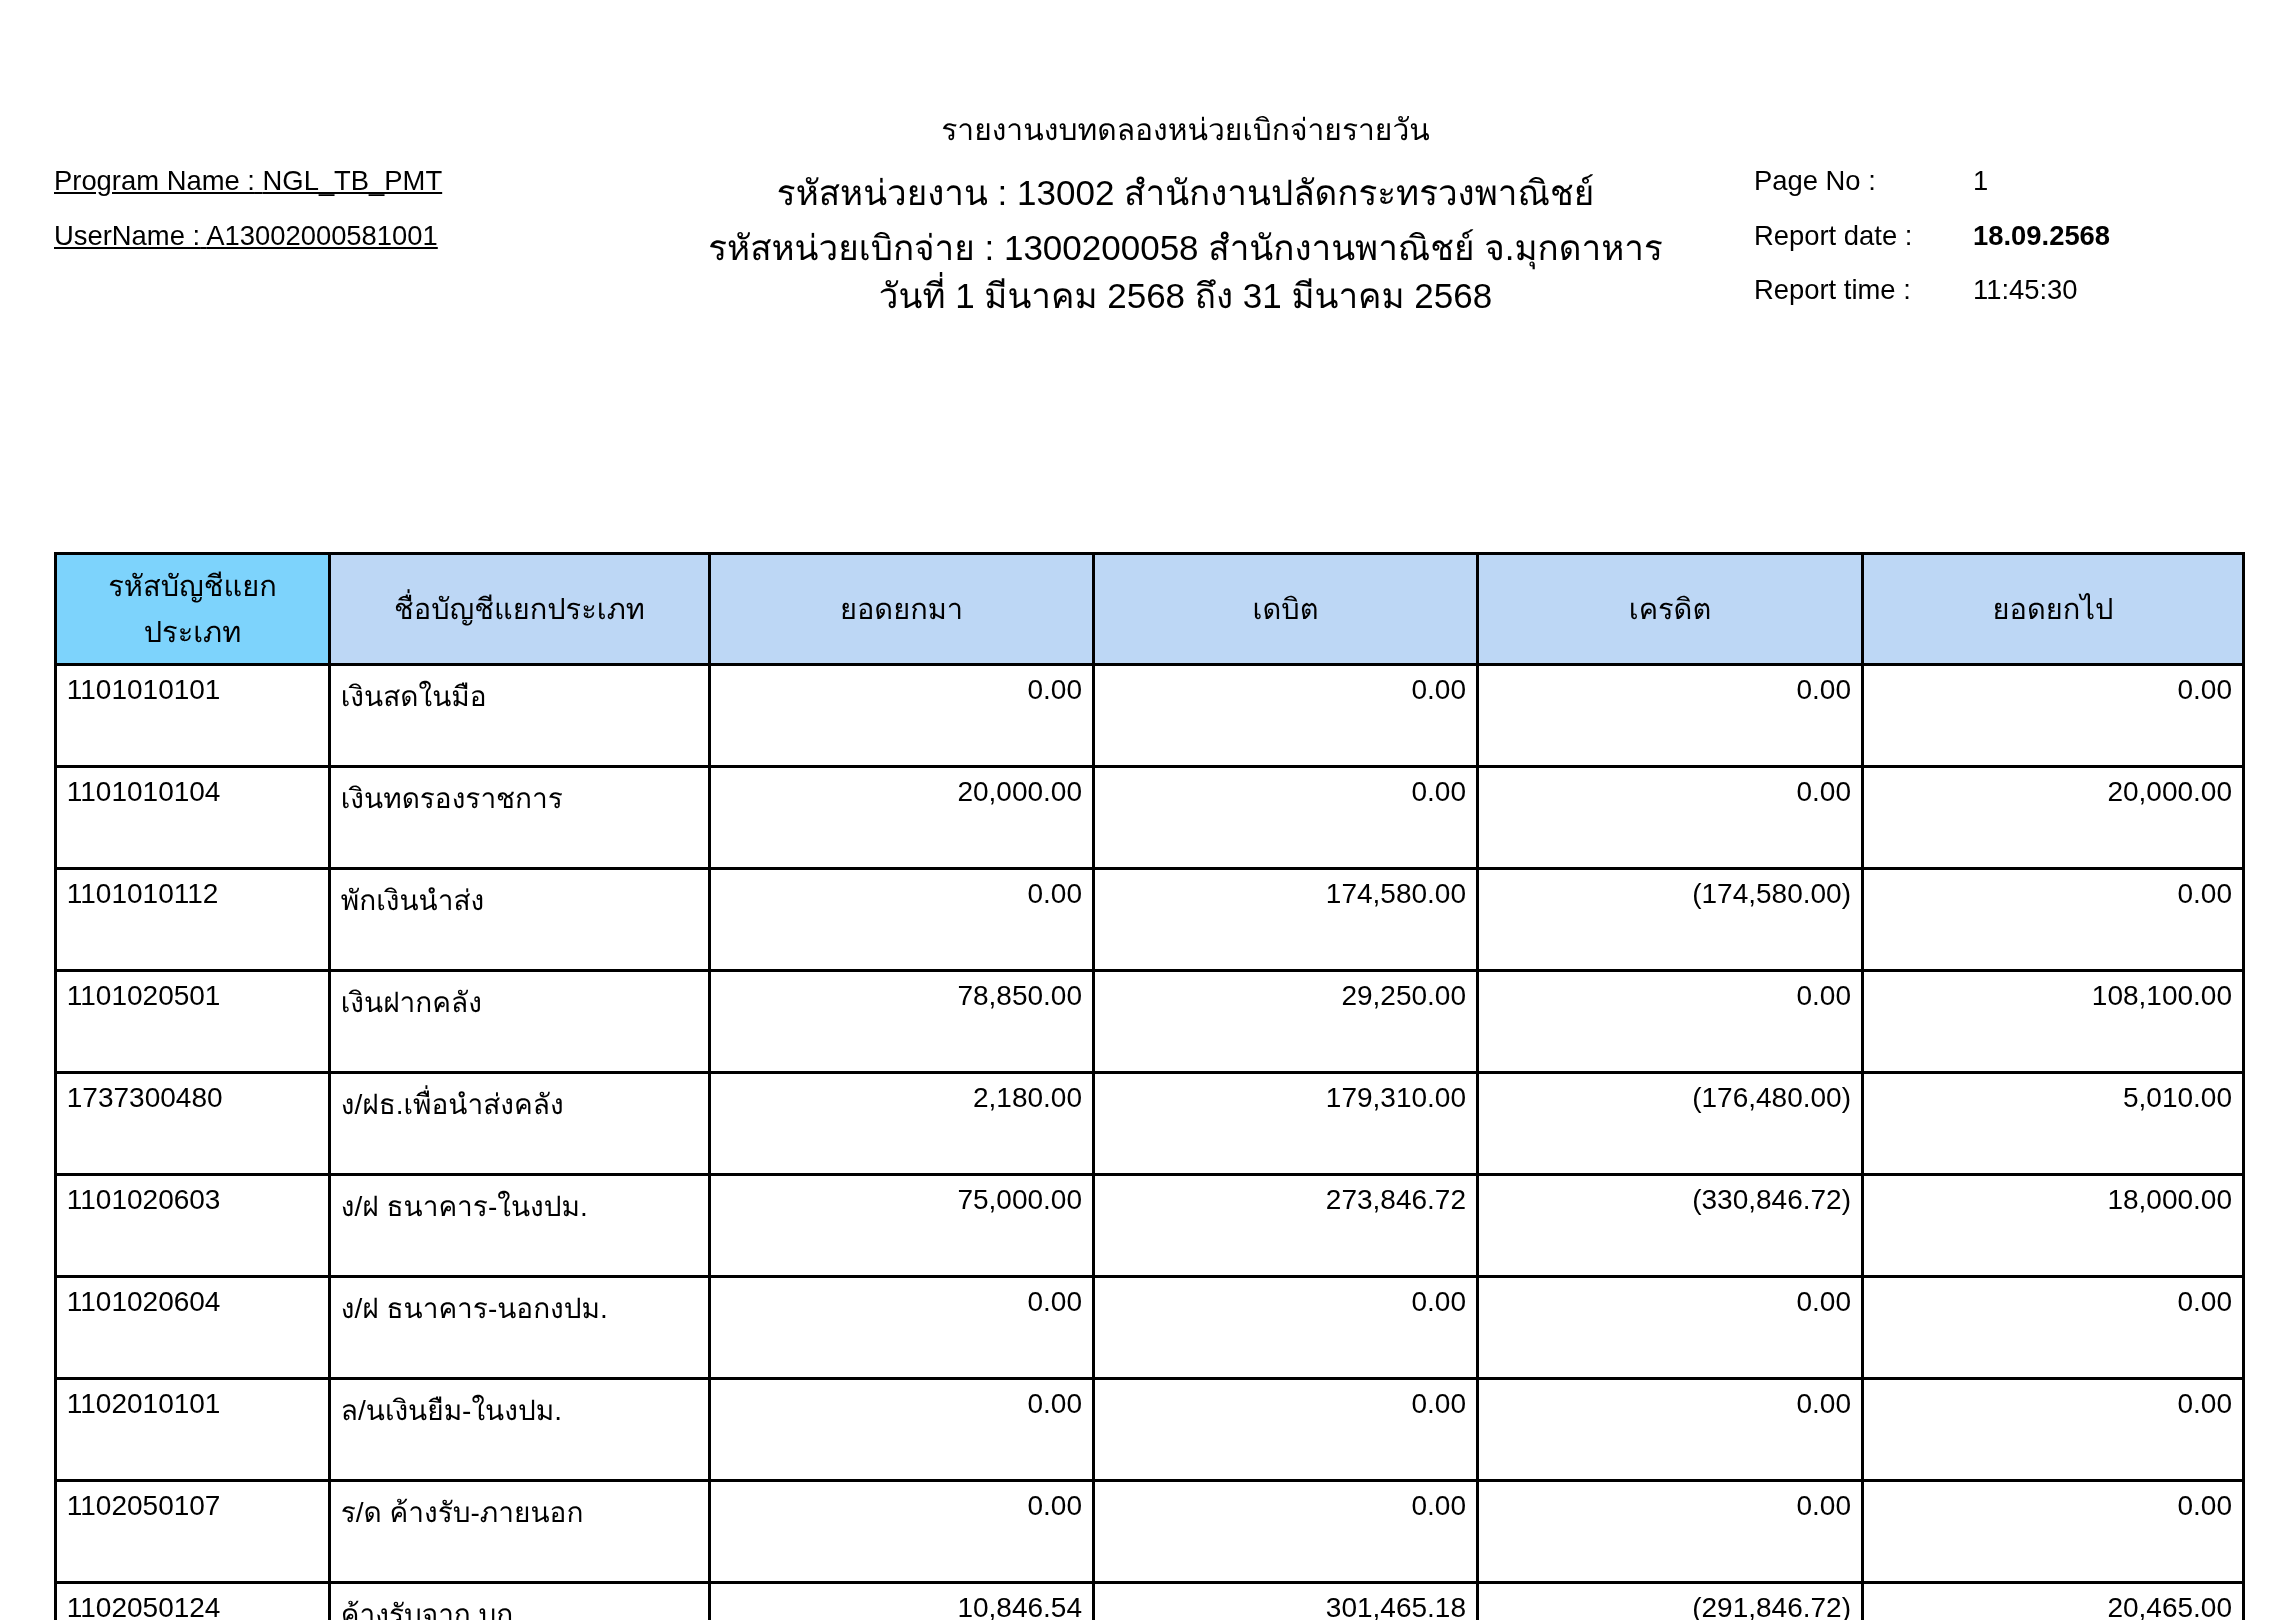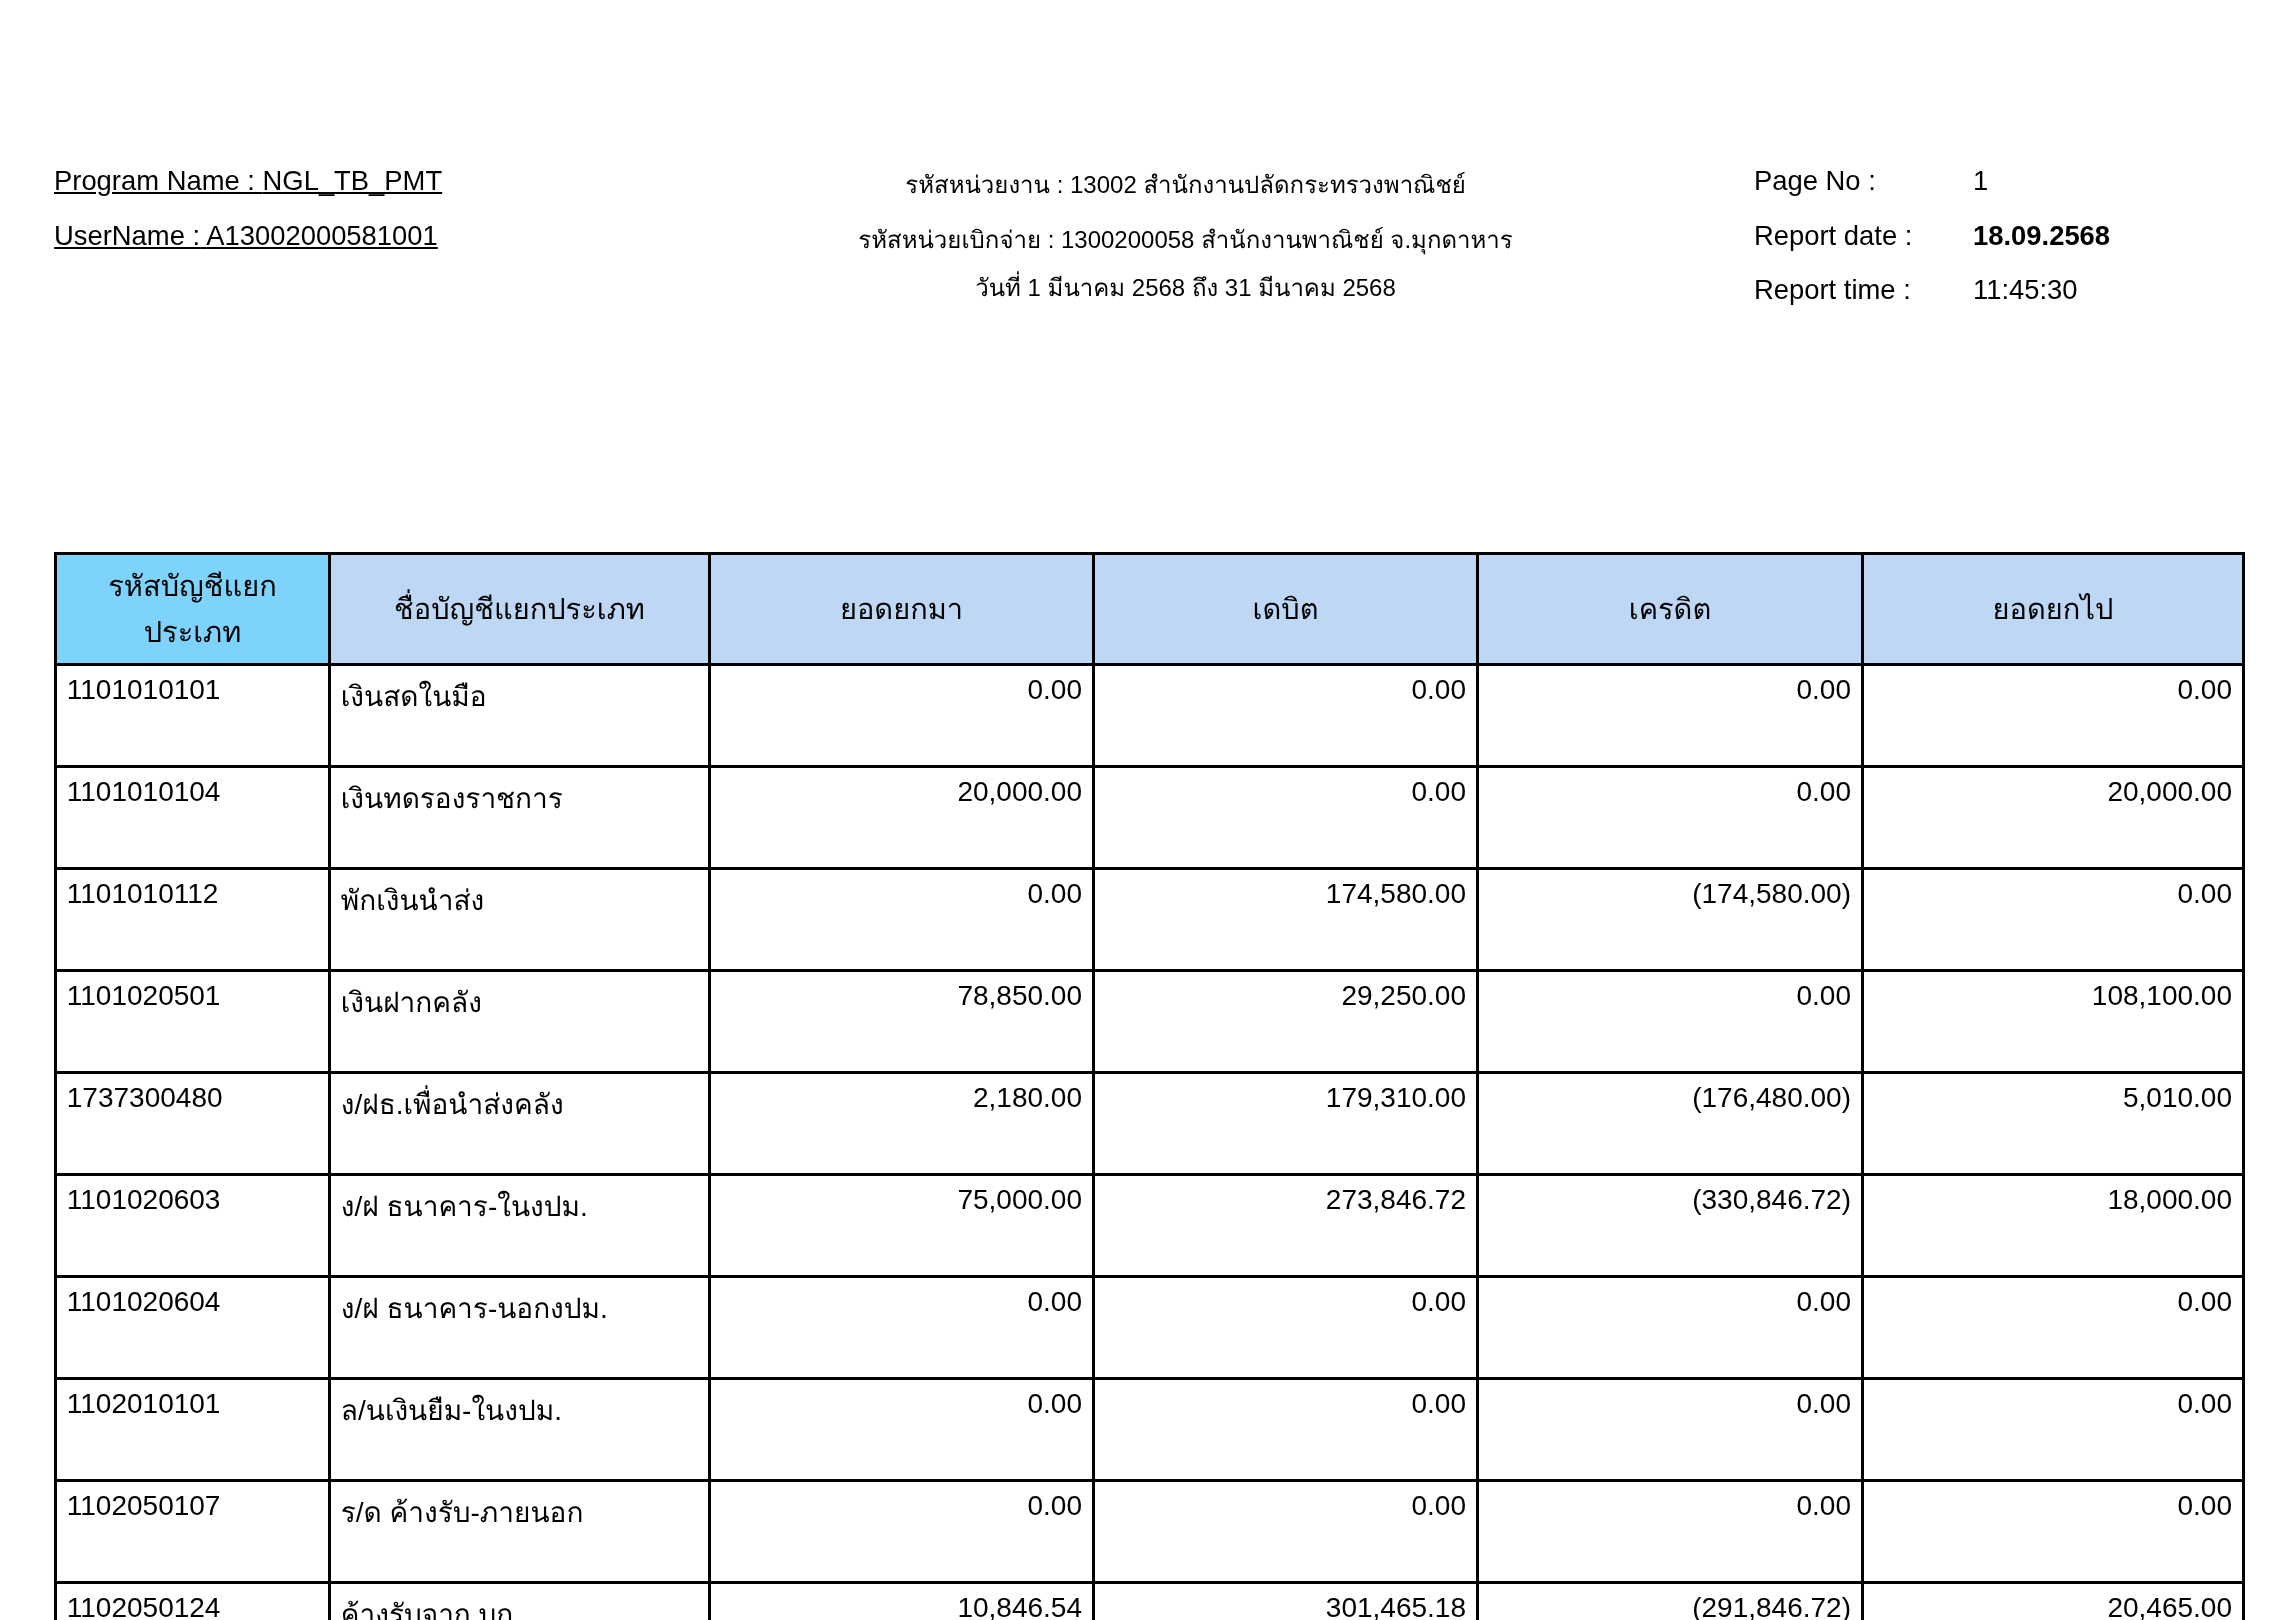--- a/index.html
+++ b/index.html
@@ -28,21 +28,21 @@
     left: 54px;
     font-size: 27.4px;
     white-space: nowrap;
     text-decoration: underline;
   }
   .center-line {
     position: absolute;
     left: 78px;
     width: 2215px;
     text-align: center;
-    font-size: 24px;
+    font-size: 35px;
     white-space: nowrap;
   }
   .meta-right-label {
     position: absolute;
     left: 1754px;
     font-size: 27.4px;
     white-space: nowrap;
   }
   .meta-right-value {
     position: absolute;
@@ -81,20 +81,21 @@
   table.tb td.num {
     text-align: right;
     padding-right: 10px;
   }
 </style>
 </head>
 <body>
 
 <div class="page">
 
+  <div class="report-title">รายงานงบทดลองหน่วยเบิกจ่ายรายวัน</div>
 
   <div class="meta-left" style="top:165px;">
     <span>Program Name :</span>
     <span>NGL_TB_PMT</span>
   </div>
   <div class="center-line" style="top:165px;">รหัสหน่วยงาน : 13002 สำนักงานปลัดกระทรวงพาณิชย์</div>
   <div class="meta-right-label" style="top:165px;">Page No :</div>
   <div class="meta-right-value" style="top:165px;">1</div>
 
   <div class="meta-left" style="top:220px;">

